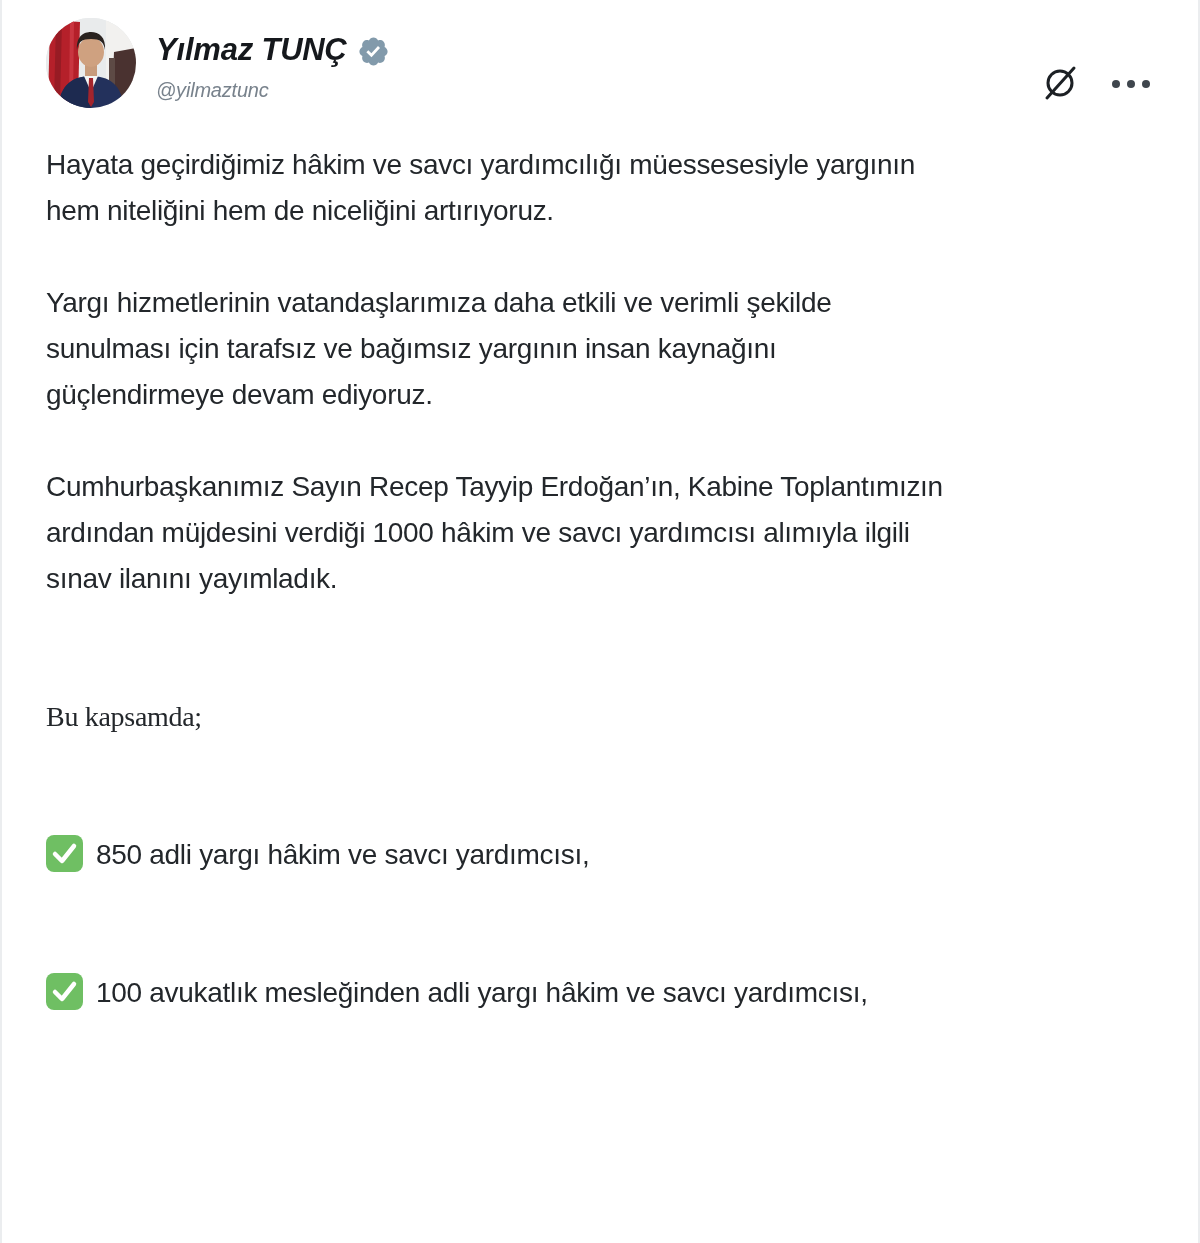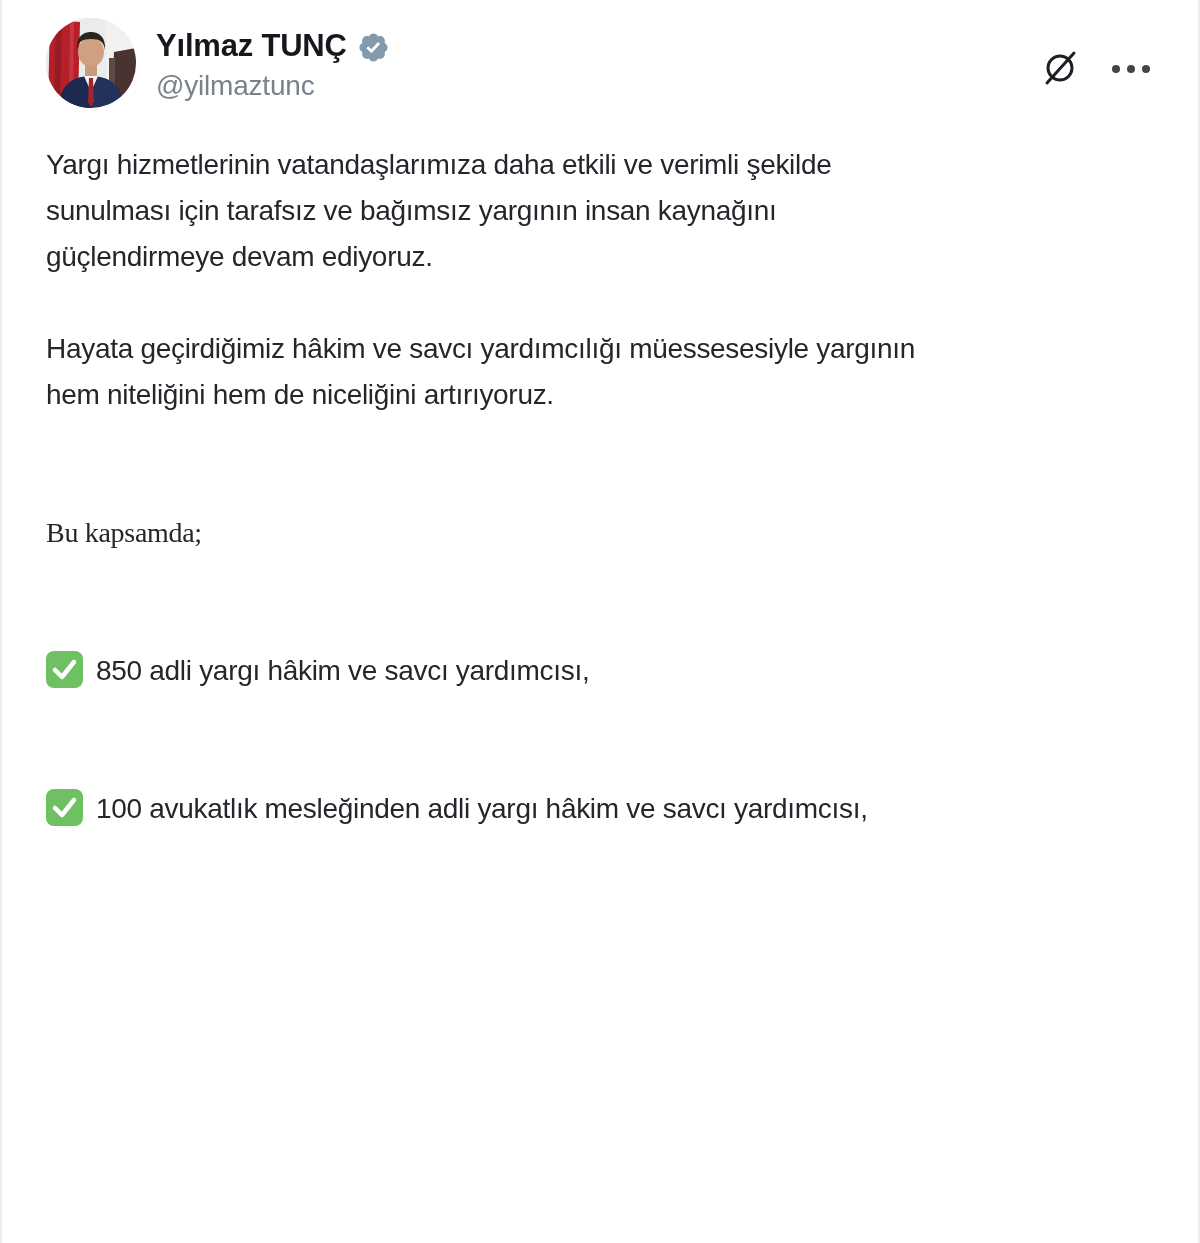--- a/index.html
+++ b/index.html
@@ -8,37 +8,38 @@
     width: 1200px; height: 1243px; margin: 0 auto; position: relative;
     background: #ffffff;
     border-left: 2px solid #ebedef;
     border-right: 2px solid #ebedef;
     font-family: "Liberation Sans", sans-serif;
     color: #202428;
     overflow: hidden;
   }
   
   .header {
-    display: flex; align-items: center;
+    display: flex; align-items: flex-end;
     padding: 18px 42px 0 44px;
+    font-style: italic;
   }
   .avatar {
     width: 90px; height: 90px; border-radius: 50%;
     overflow: hidden; flex: 0 0 auto; cursor: pointer;
     background: #e3e6e8;
   }
   .id-block { margin-left: 20px; padding-top: 4px; min-width: 0; }
   .name-row {
     display: flex; align-items: center; gap: 10px;
     font-size: 31px; font-weight: 800; color: #15181c;
     letter-spacing: -0.2px; line-height: 40px; cursor: pointer;
   }
   .badge { width: 33px; height: 33px; margin-top: 2px; }
   .handle {
-    font-size: 28px; color: #78828c; line-height: 36px;
+    font-size: 20px; color: #78828c; line-height: 36px;
     margin-top: 2px; letter-spacing: -0.2px;
   }
   .actions {
     margin-left: auto; display: flex; align-items: center; gap: 22px;
     padding-top: 12px;
   }
   .icon-btn {
     background: none; border: none; padding: 4px; margin: 0;
     cursor: pointer; display: inline-flex; align-items: center; justify-content: center;
   }
@@ -116,25 +117,28 @@
           <circle cx="6" cy="8" r="4" fill="#3f464d"></circle>
           <circle cx="21" cy="8" r="4" fill="#3f464d"></circle>
           <circle cx="36" cy="8" r="4" fill="#3f464d"></circle>
         </svg>
       </button>
     </div>
   </div>
 
   <div class="body-text">
 
+    <p class="para">Hayata geçirdiğimiz hâkim ve savcı yardımcılığı müessesesiyle yargının
+hem niteliğini hem de niceliğini artırıyoruz.</p>
     <p class="para">Yargı hizmetlerinin vatandaşlarımıza daha etkili ve verimli şekilde
 sunulması için tarafsız ve bağımsız yargının insan kaynağını
 güçlendirmeye devam ediyoruz.</p>
-    <p class="para">Hayata geçirdiğimiz hâkim ve savcı yardımcılığı müessesesiyle yargının
-hem niteliğini hem de niceliğini artırıyoruz.</p>
+    <p class="para">Cumhurbaşkanımız Sayın Recep Tayyip Erdoğan’ın, Kabine Toplantımızın
+ardından müjdesini verdiği 1000 hâkim ve savcı yardımcısı alımıyla ilgili
+sınav ilanını yayımladık.</p>
 
     <div class="para">
       <div class="plain-line">Bu kapsamda;</div>
 
       <div class="check-item">
         <span class="check-icon"><svg viewBox="0 0 37 37">
               <path d="M9 19 L16 26 L28 11" fill="none" stroke="#ffffff" stroke-width="4.5" stroke-linecap="round" stroke-linejoin="round"></path>
             </svg></span><span>850 adli yargı hâkim ve savcı yardımcısı,</span>
       </div>
 

